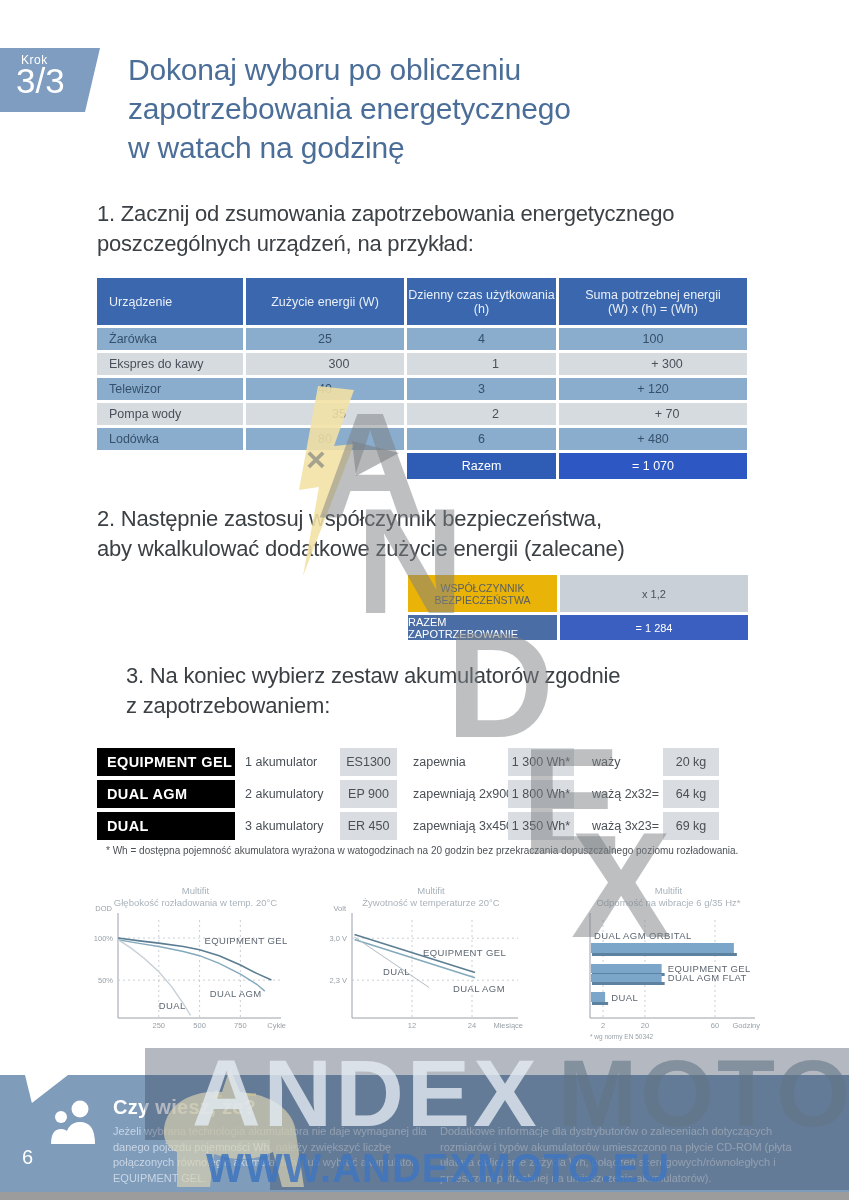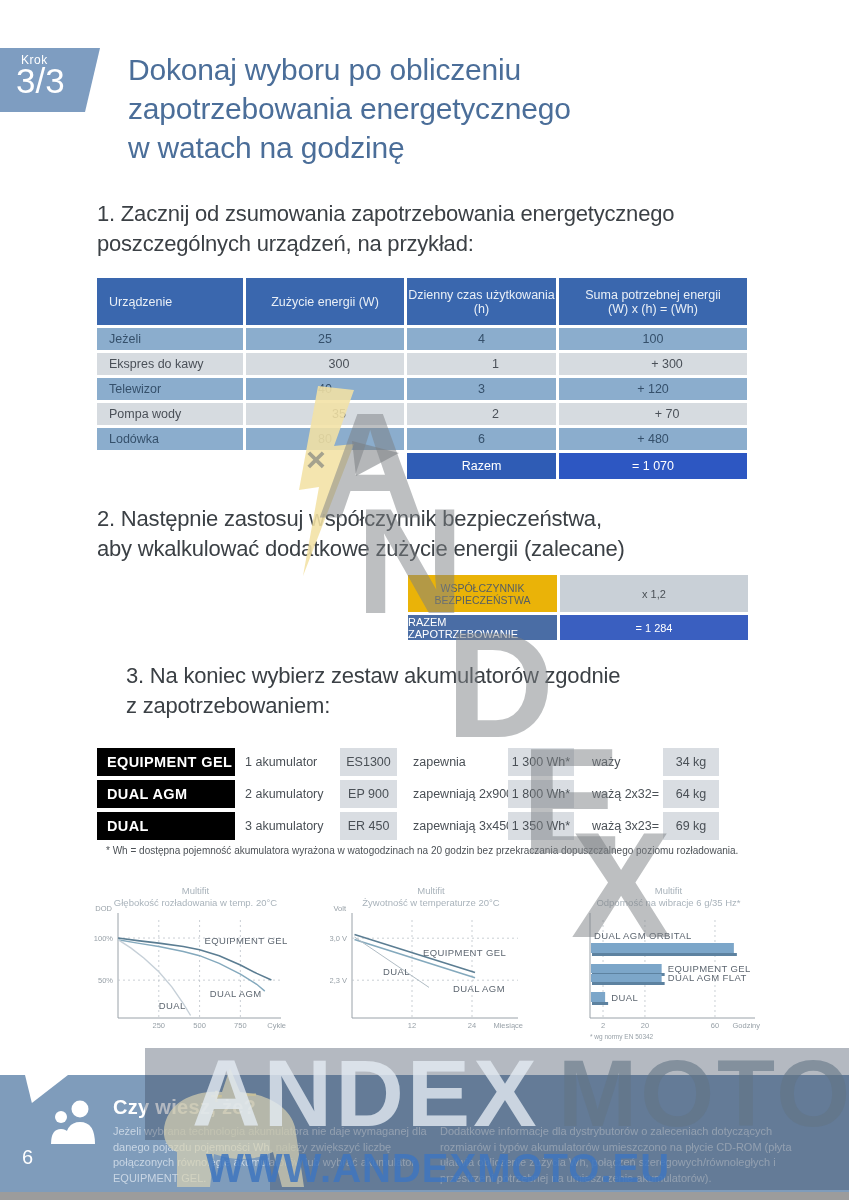--- a/index.html
+++ b/index.html
@@ -112,21 +112,21 @@
   <div class="step-heading step3 preline">3. Na koniec wybierz zestaw akumulatorów zgodnie
 z zapotrzebowaniem:</div>
 
   <div class="device-table" id="device-table">
       <div class="dt-h preline first">Urządzenie</div>
       <div class="dt-h preline">Zużycie energii (W)</div>
       <div class="dt-h preline">Dzienny czas użytkowania
 (h)</div>
       <div class="dt-h preline">Suma potrzebnej energii
 (W) x (h) = (Wh)</div>
-      <div class="dt-c row-blue first">Jeżeli</div>
+      <div class="dt-c row-blue first">Żarówka</div>
       <div class="dt-c row-blue">25</div>
       <div class="dt-c row-blue">4</div>
       <div class="dt-c row-blue">100</div>
       <div class="dt-c row-gray first">Ekspres do kawy</div>
       <div class="dt-c row-gray">300</div>
       <div class="dt-c row-gray">1</div>
       <div class="dt-c row-gray">+ 300</div>
       <div class="dt-c row-blue first">Telewizor</div>
       <div class="dt-c row-blue">40</div>
       <div class="dt-c row-blue">3</div>
@@ -152,21 +152,21 @@
   </div>
 
   <div class="bat-list">
       <div class="batrow">
         <span class="bat-badge">EQUIPMENT GEL</span>
         <span class="bat-count">1 akumulator</span>
         <span class="bat-box box-model">ES1300</span>
         <span class="bat-prov">zapewnia</span>
         <span class="bat-box box-wh">1 300 Wh*</span>
         <span class="bat-weigh">waży</span>
-        <span class="bat-box box-kg">34 kg</span>
+        <span class="bat-box box-kg">20 kg</span>
       </div>
       <div class="batrow">
         <span class="bat-badge">DUAL AGM</span>
         <span class="bat-count">2 akumulatory</span>
         <span class="bat-box box-model">EP 900</span>
         <span class="bat-prov">zapewniają 2x900=</span>
         <span class="bat-box box-wh">1 800 Wh*</span>
         <span class="bat-weigh">ważą 2x32=</span>
         <span class="bat-box box-kg">64 kg</span>
       </div>

